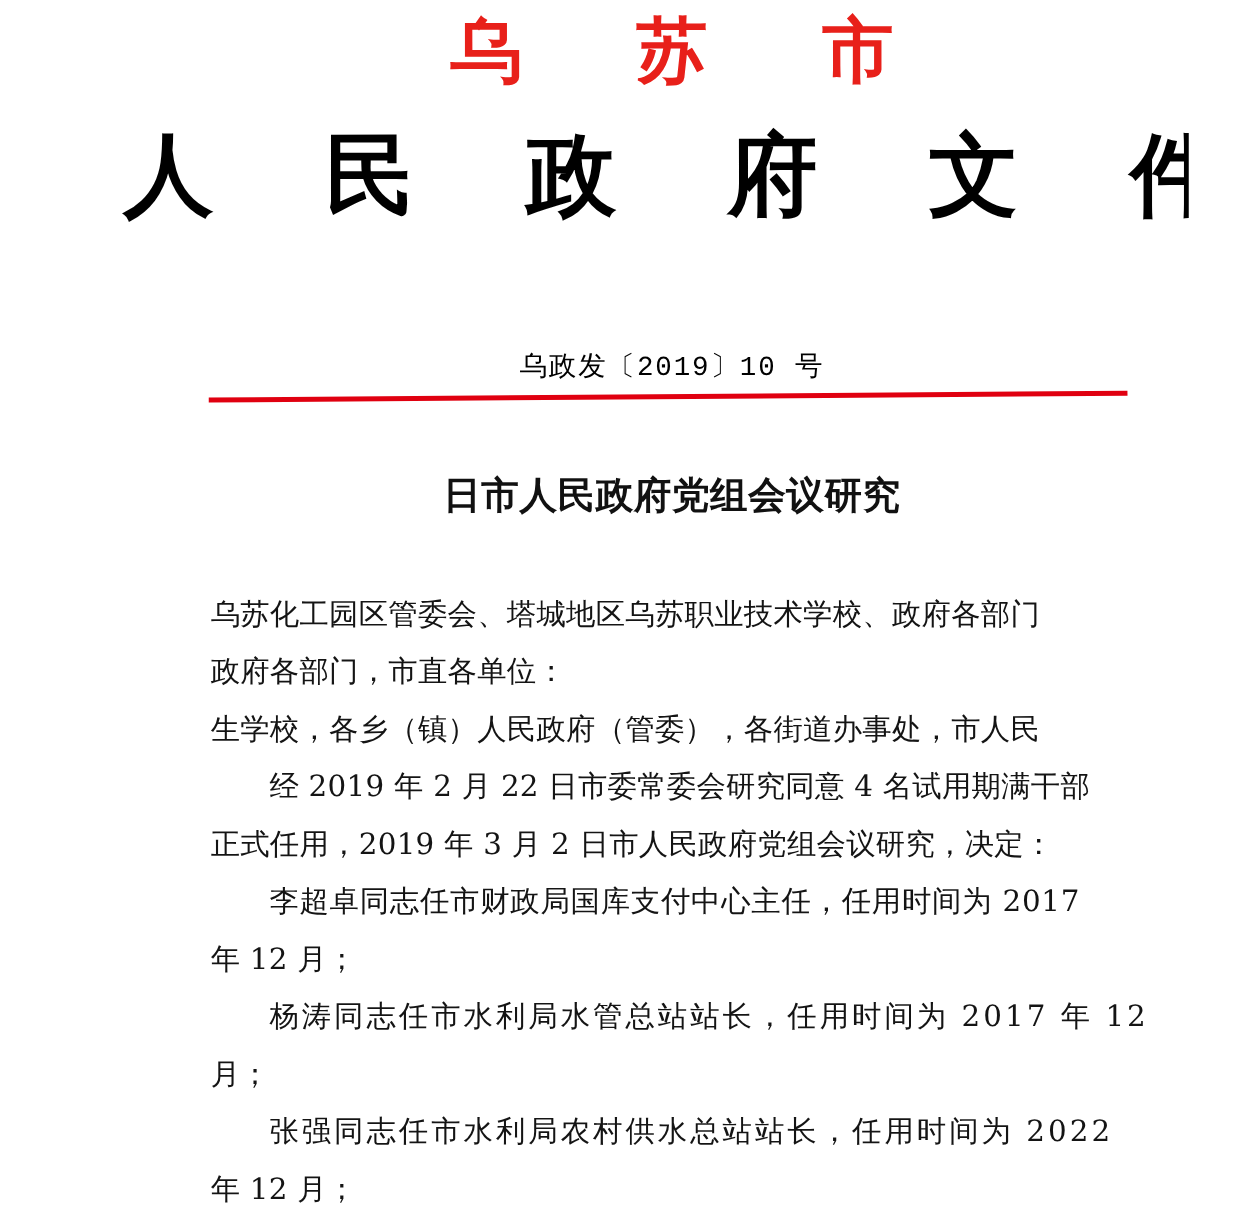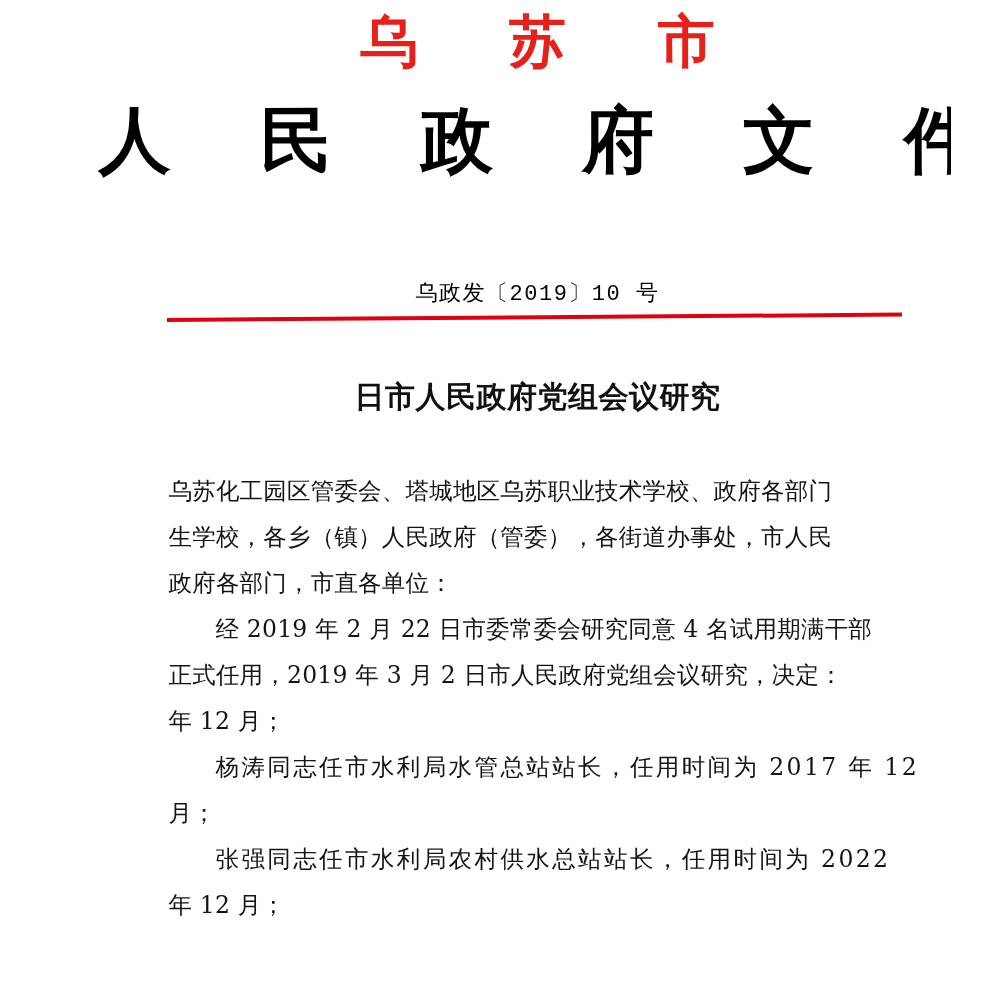--- a/index.html
+++ b/index.html
@@ -145,24 +145,25 @@
   </div>
 
   <div class="doc-number">乌政发〔2019〕10 号</div>
 
   <div class="red-rule"></div>
 
   <div class="doc-title">日市人民政府党组会议研究</div>
 
   <div class="body-block">
       <div class="body-line j1">乌苏化工园区管委会、塔城地区乌苏职业技术学校、政府各部门</div>
+      <div class="body-line j1">政府各部门，市直各单位：</div>
       <div class="body-line j1">生学校，各乡（镇）人民政府（管委），各街道办事处，市人民</div>
-      <div class="body-line j1">政府各部门，市直各单位：</div>
       <div class="body-line j2 indent">经 2019 年 2 月 22 日市委常委会研究同意 4 名试用期满干部</div>
       <div class="body-line j2">正式任用，2019 年 3 月 2 日市人民政府党组会议研究，决定：</div>
+      <div class="body-line j3 indent">李超卓同志任市财政局国库支付中心主任，任用时间为 2017</div>
       <div class="body-line j1">年 12 月；</div>
       <div class="body-line j5 indent">杨涛同志任市水利局水管总站站长，任用时间为 2017 年 12</div>
       <div class="body-line j1">月；</div>
       <div class="body-line j5 indent">张强同志任市水利局农村供水总站站长，任用时间为 2022</div>
       <div class="body-line j1">年 12 月；</div>
     </div>
 
 </div>
 
 </body></html>

